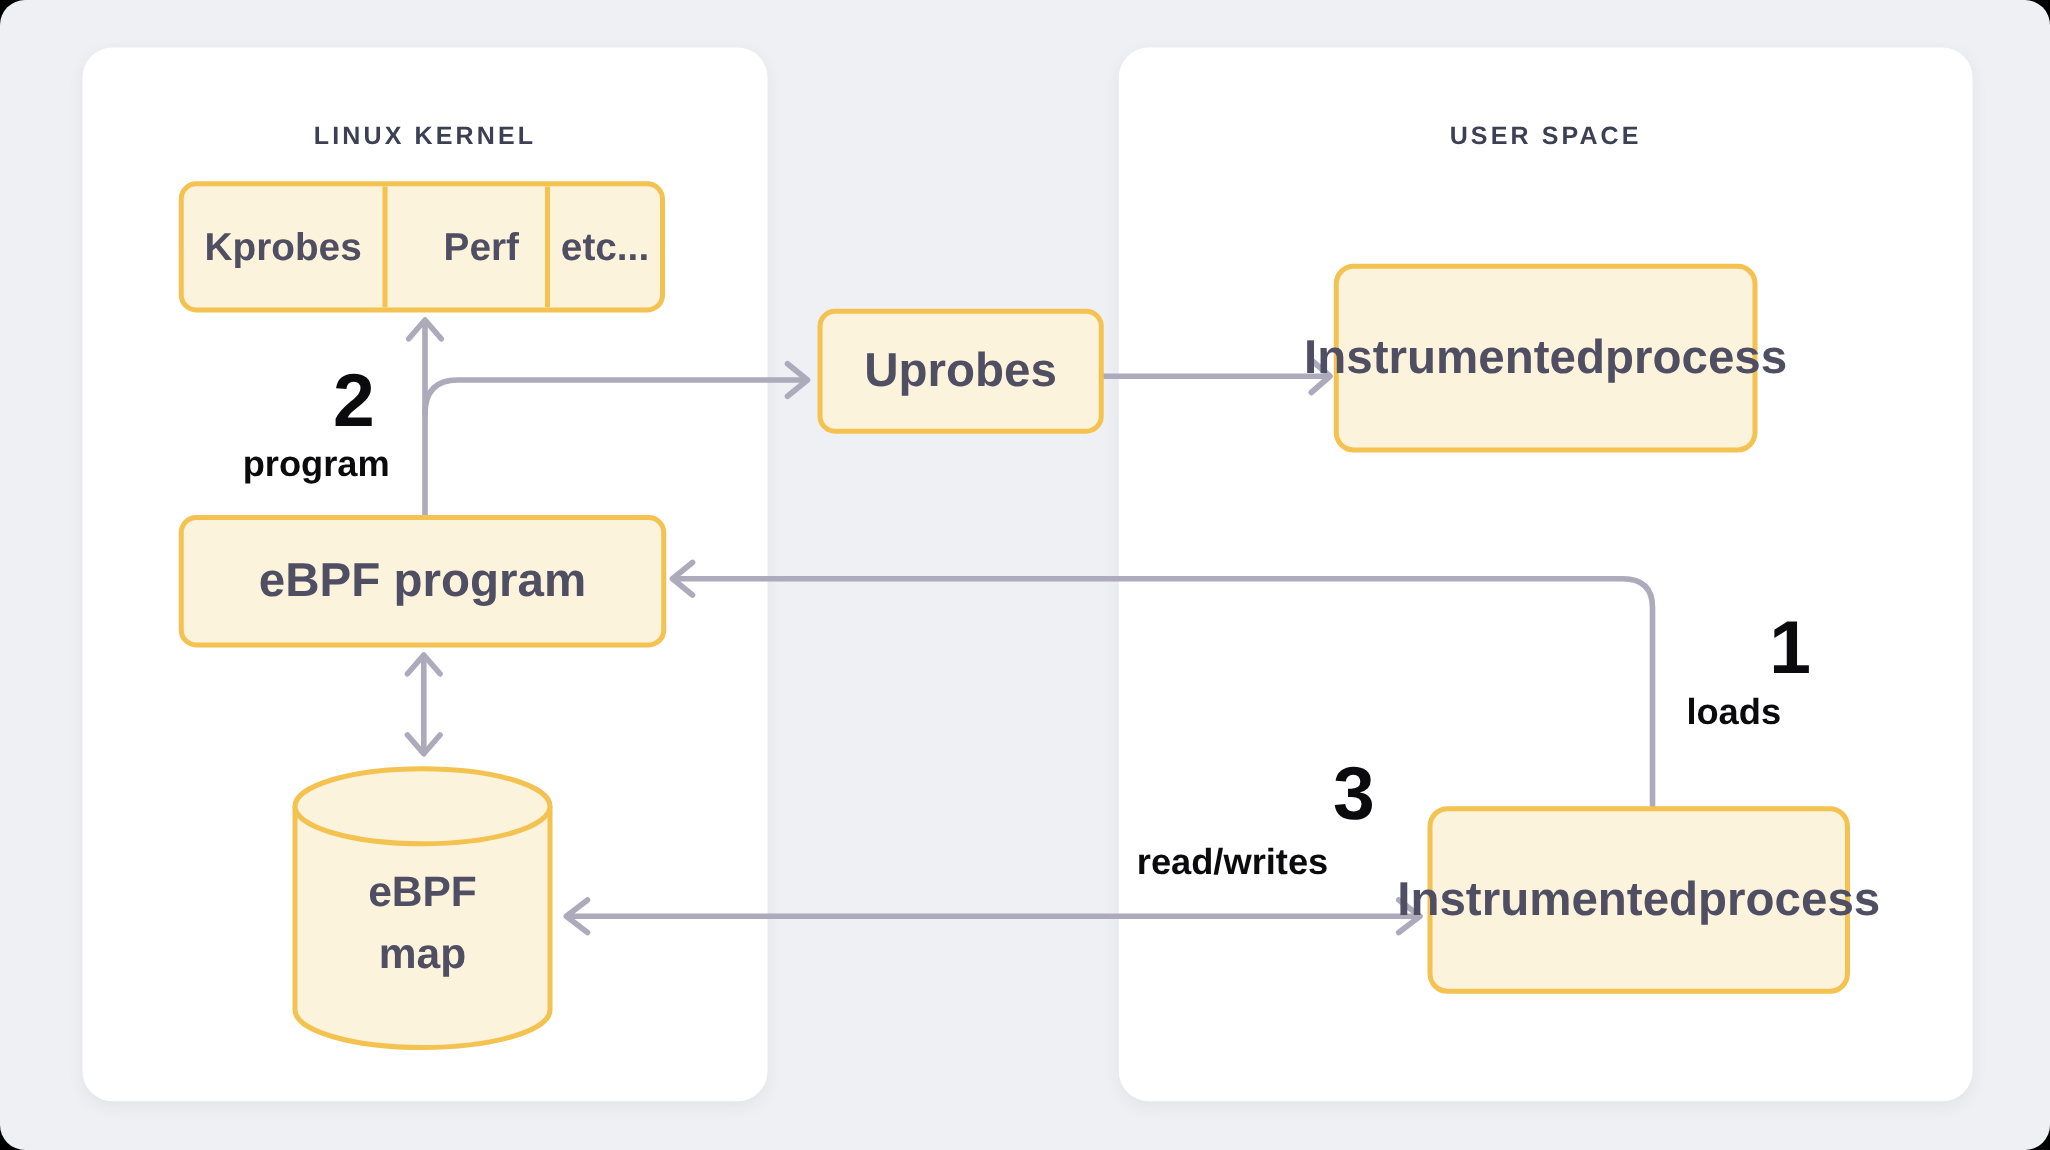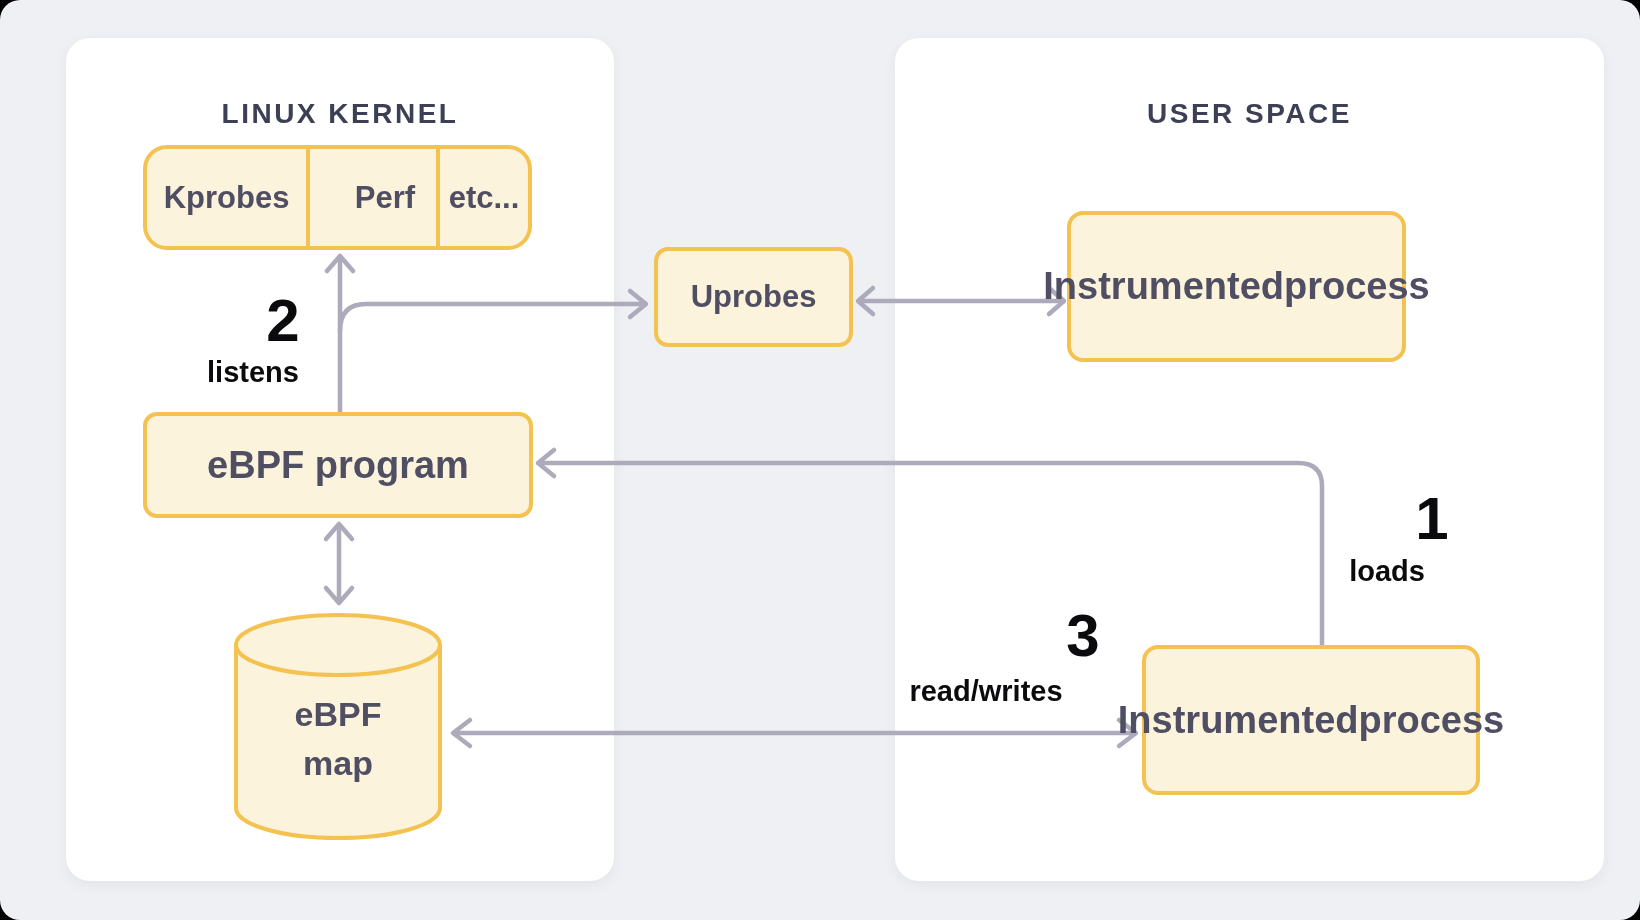--- a/index.html
+++ b/index.html
@@ -2,43 +2,43 @@
 <html style="--bg: #EFF0F3; --panel: #FFFFFF; --boxborder: #F4C250; --boxfill: #FCF3DC; --boxtext: #504E63; --heading: #3D4054; --arrow: #ACAABB; --labeltext: #0B0B0D;"><head>
 <meta charset="utf-8">
 <style>
   html,body{margin:0;padding:0;background:#000;}
   body{font-family:"Liberation Sans", sans-serif;}
   .stage{position:relative;width:1640px;height:920px;background:var(--bg,#EFF0F3);
          border-radius:20px;overflow:hidden;}
   .panel{position:absolute;top:38px;height:843px;background:#fff;border-radius:24px;
          box-shadow:0 4px 14px rgba(50,50,70,0.06);}
   .panel.kernel{left:66px;width:548px;}
-  .panel.user{left:895px;width:683px;padding-left:26px;}
+  .panel.user{left:895px;width:683px;}
   .panel-title{position:absolute;top:60px;width:100%;text-align:center;
-         font-size:28px;font-weight:800;letter-spacing:2.5px;color:var(--heading,#3D4054);}
+         font-size:20px;font-weight:800;letter-spacing:2.5px;color:var(--heading,#3D4054);}
   .panel.kernel .panel-title{left:0;}
   .panel.user .panel-title{left:0;}
 
   .node{position:absolute;background:var(--boxfill,#FCF3DC);
         border:4px solid var(--boxborder,#F4C250);border-radius:14px;
         display:flex;align-items:center;justify-content:center;
         color:var(--boxtext,#504E63);font-weight:700;box-sizing:border-box;}
   .node .lines{display:flex;flex-direction:row;align-items:center;}
 
   .probes-row{position:absolute;left:143px;top:145px;width:389px;height:105px;
         background:var(--boxfill,#FCF3DC);border:4px solid var(--boxborder,#F4C250);
-        border-radius:24px;box-sizing:border-box;display:flex;overflow:hidden;}
+        border-radius:14px;box-sizing:border-box;display:flex;overflow:hidden;}
   .probes-cell{display:flex;align-items:center;justify-content:center;
         color:var(--boxtext,#504E63);font-weight:700;font-size:31px;box-sizing:border-box;}
   .probes-cell.c1{width:163px;border-right:4px solid var(--boxborder,#F4C250);}
   .probes-cell.c2{width:106px;border-right:4px solid var(--boxborder,#F4C250);margin-left:24px;}
   .probes-cell.c3{flex:1;}
 
   .ebpf-program{left:143px;top:412px;width:390px;height:106px;font-size:38px;}
-  .uprobes{left:654px;top:247px;width:199px;height:100px;font-size:31px;}
+  .uprobes{left:654px;top:247px;width:229px;height:100px;font-size:38px;}
   .inst-top{left:1067px;top:211px;width:339px;height:151px;font-size:38px;border-radius:16px;}
   .inst-bottom{left:1142px;top:645px;width:338px;height:150px;font-size:38px;border-radius:16px;}
   .inst-top .lines span, .inst-bottom .lines span{line-height:45px;}
 
   .map-label{position:absolute;left:338px;top:739px;transform:translate(-50%,-50%);
         text-align:center;color:var(--boxtext,#504E63);font-weight:700;font-size:34px;line-height:49px;}
 
   .step-num{position:absolute;transform:translate(-50%,-50%);color:var(--labeltext,#0B0B0D);
         font-size:60px;font-weight:700;}
   .step-label{position:absolute;transform:translate(-50%,-50%);color:var(--labeltext,#0B0B0D);
@@ -138,21 +138,21 @@
       <span>process</span>
     </div>
   </div>
 
   <div class="map-label">
     <div>eBPF</div>
     <div>map</div>
   </div>
 
   <div class="step-num n2">2</div>
-  <div class="step-label l2">listens</div>
+  <div class="step-label l2">program</div>
 
   <div class="step-num n1">1</div>
   <div class="step-label l1">loads</div>
 
   <div class="step-num n3">3</div>
   <div class="step-label l3">read/writes</div>
 
 </div>
 
 </body></html>

